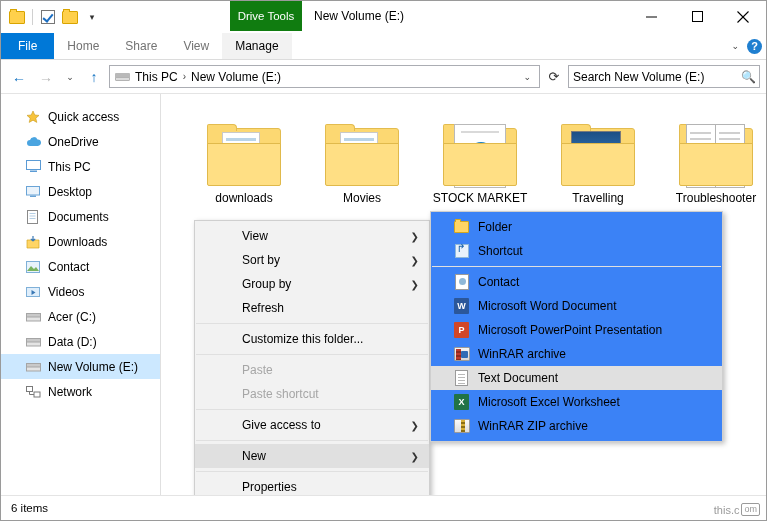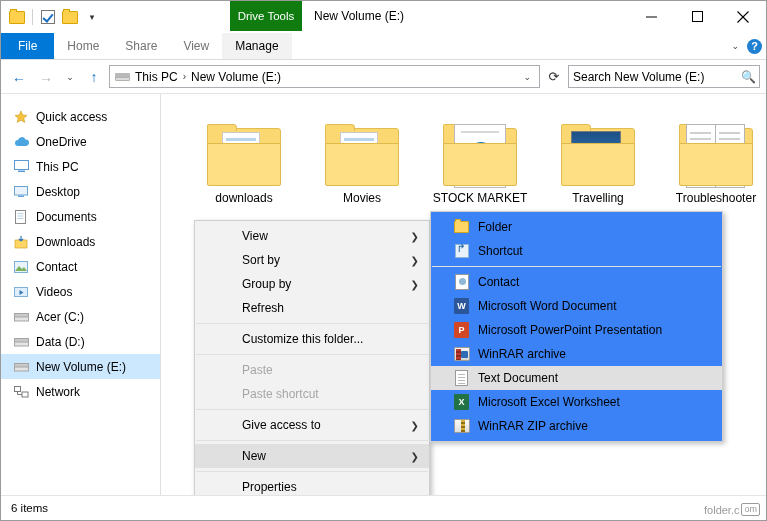--- a/index.html
+++ b/index.html
@@ -283,21 +283,21 @@
     background: #ffffff;
     border-right: 1px solid #e0e0e0;
     padding-top: 10px;
     box-sizing: border-box;
     font-size: 12px;
   }
   .nav-item {
     height: 25px;
     display: flex;
     align-items: center;
-    padding-left: 12px;
+    padding-left: 24px;
     gap: 7px;
     color: #000;
     white-space: nowrap;
   }
   .nav-item.indent { }
   .nav-item.selected { background: #cce8ff; }
   .nav-ico {
     width: 16px; height: 16px;
     display: flex; align-items: center; justify-content: center;
     flex: none;
@@ -1067,17 +1067,17 @@
         </span>
       <span>WinRAR ZIP archive</span>
     </div>
   </div>
 
   <div class="statusbar">
     <span>6 items</span>
   </div>
 
   <div class="watermark">
-    <span>folder.c</span>
+    <span>this.c</span>
     <span class="wm-box">om</span>
   </div>
 
 </div>
 
 </body></html>

